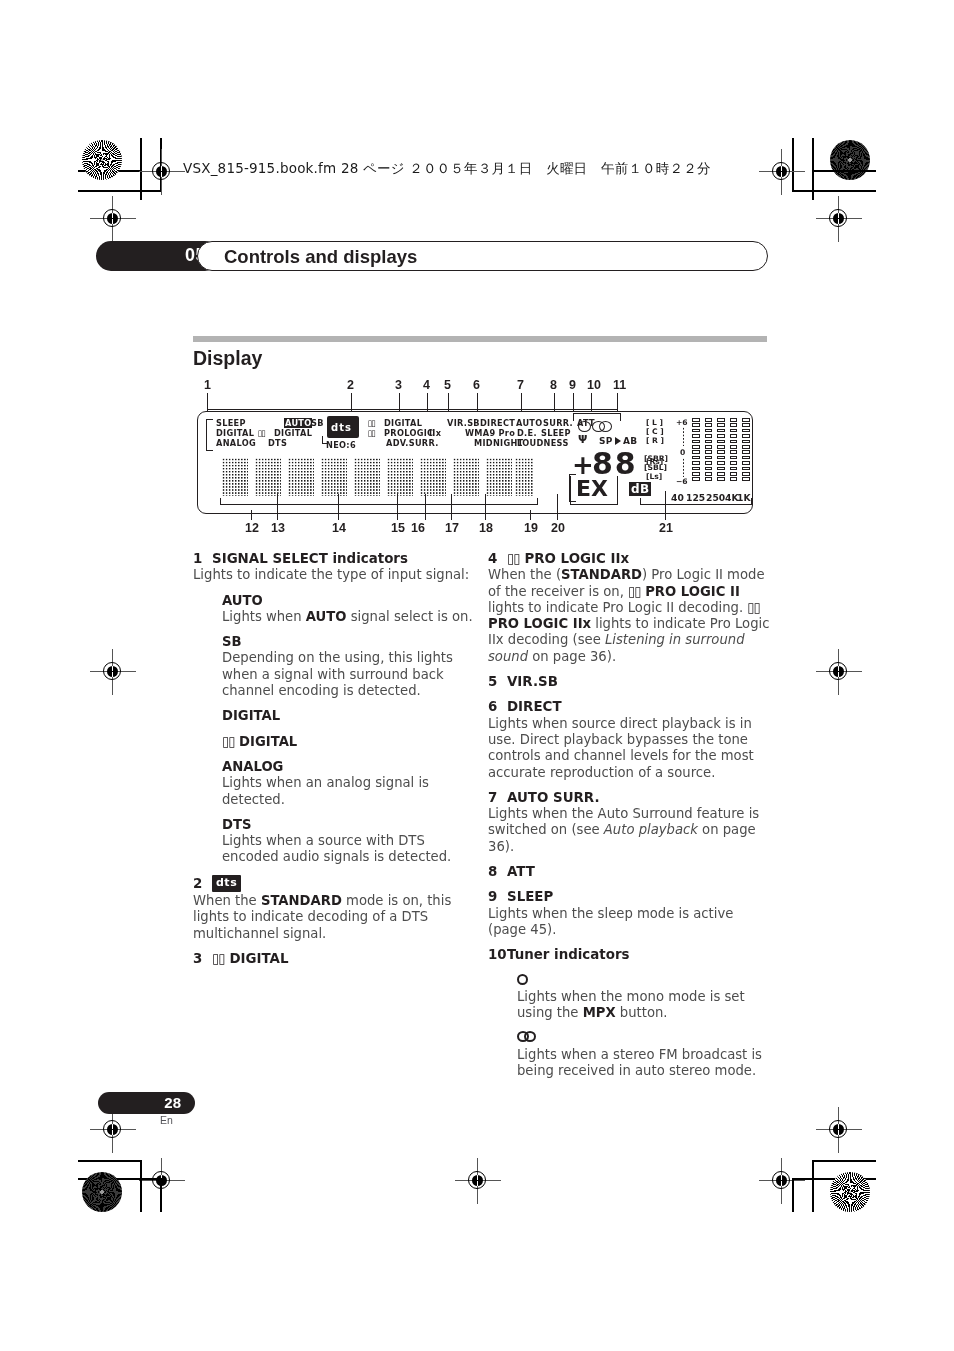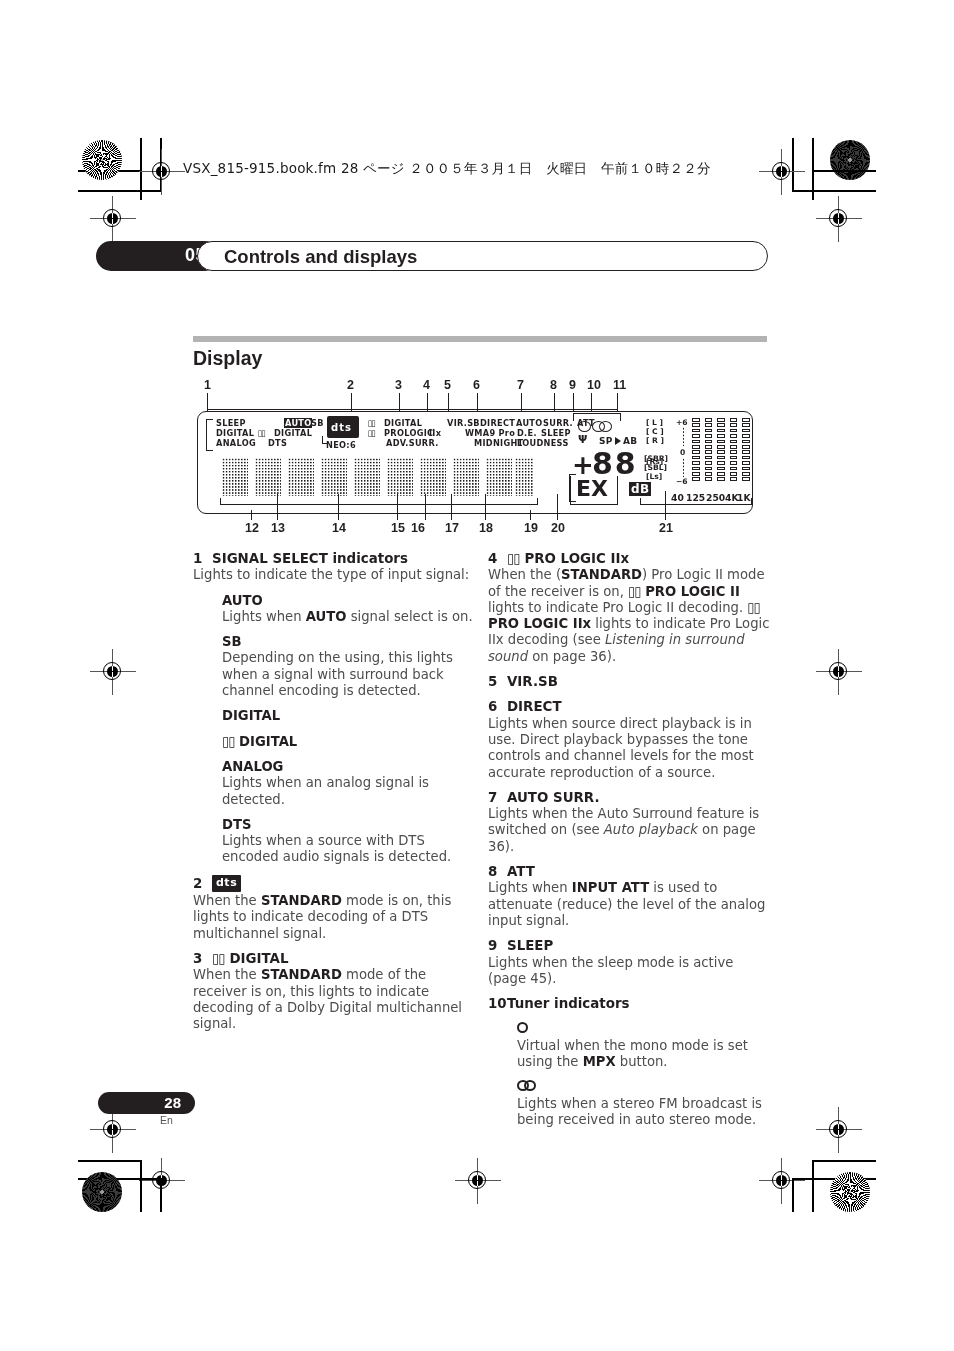--- a/index.html
+++ b/index.html
@@ -479,21 +479,20 @@
       <span class="dtslogo">dts</span>
     </div>
     <div class="itm-body"><span>When the </span><b class="k">STANDARD</b><span> mode is on, this lights to indicate decoding of a DTS multichannel signal.</span></div>
   </div>
 
   <div class="item" style="margin-top:9px;">
     <div class="itm-head">
       <span class="n">3</span>
       <span><span class="dd">▯▯</span> <span>DIGITAL</span></span>
     </div>
-    <div class="itm-body"><span>When the </span><b class="k">STANDARD</b><span> mode of the receiver is on, this lights to indicate decoding of a Dolby Digital multichannel signal.</span></div>
   </div>
 </div>
 
 <div class="col colR">
 
   <div class="item">
     <div class="itm-head" style="margin-top:0;">
       <span class="n">4</span>
       <span><span class="dd">▯▯</span> <span>PRO LOGIC IIx</span></span>
     </div>
@@ -521,39 +520,38 @@
       <span>AUTO SURR.</span>
     </div>
     <div class="itm-body"><span>Lights when the Auto Surround feature is switched on (see </span><i class="em">Auto playback</i><span> on page 36).</span></div>
   </div>
 
   <div class="item">
     <div class="itm-head">
       <span class="n">8</span>
       <span>ATT</span>
     </div>
-    <div class="itm-body"><span>Lights when </span><b class="k">INPUT ATT</b><span> is used to attenuate (reduce) the level of the analog input signal.</span></div>
   </div>
 
   <div class="item">
     <div class="itm-head">
       <span class="n">9</span>
       <span>SLEEP</span>
     </div>
     <div class="itm-body">Lights when the sleep mode is active (page 45).</div>
   </div>
 
   <div class="item">
     <div class="itm-head">
       <span class="n">10</span>
       <span>Tuner indicators</span>
     </div>
     <div class="sub">
       <div class="sh"><span class="glyph-mono"></span></div>
-      <div class="sb"><span>Virtual when the mono mode is set using the </span><b class="k">MPX</b><span> button.</span></div>
+      <div class="sb"><span>Lights when the mono mode is set using the </span><b class="k">MPX</b><span> button.</span></div>
     </div>
     <div class="sub">
       <div class="sh"><span class="glyph-st"><i class="a"></i><i class="b"></i></span></div>
       <div class="sb">Lights when a stereo FM broadcast is being received in auto stereo mode.</div>
     </div>
   </div>
 </div>
 
 <div class="pagebadge">
   <span>28</span>

